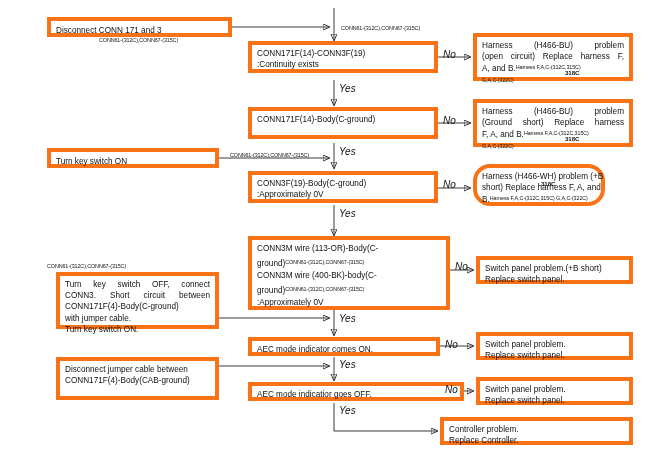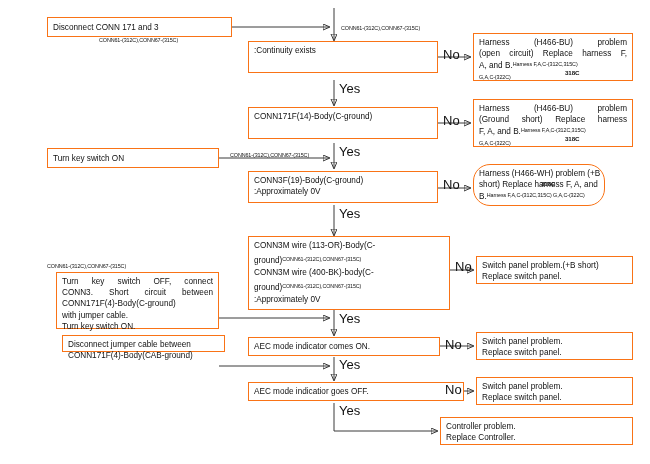--- a/index.html
+++ b/index.html
@@ -8,42 +8,43 @@
     background:#ffffff;
     font-family:"Liberation Sans", sans-serif;
     color:#1a1a1a;
     position:relative;
     overflow:hidden;
     -webkit-font-smoothing:antialiased;
   }
   #canvas{position:absolute;left:0;top:0;width:650px;height:464px;}
   .box{
     position:absolute;
-    border:1px solid #f97316;
+    border:4px solid #f97316;
     background:#ffffff;
     box-sizing:border-box;
     font-size:8.2px;
     line-height:11.2px;
     padding:3px 5px;
     color:#111;
   }
   .box .ln{display:block;white-space:nowrap;}
   .box.just{text-align:justify;}
   .box.just .ln{
     text-align:justify;
     text-align-last:justify;
     white-space:normal;
   }
   .box.just .ln.last{text-align-last:left;}
   .lbl{
     position:absolute;
-    font-size:13px;
+    font-size:10px;
     line-height:9px;
     color:#111;
     white-space:nowrap;
+    font-style:italic;
   }
   .ann{
     position:absolute;
     font-size:5.4px;
     line-height:6.2px;
     color:#111;
     white-space:nowrap;
     font-family:"Liberation Sans", sans-serif;
     letter-spacing:-0.1px;
   }
@@ -117,27 +118,28 @@
 
   <div class="ann" style="left:47px;top:263px;">CONN61-(312C),CONN67-(315C)</div>
   <div class="box just" style="left:56px;top:272px;width:163px;height:57px;">
     <span class="ln">Turn key switch OFF, connect</span>
     <span class="ln">CONN3. Short circuit between</span>
     <span class="ln last">CONN171F(4)-Body(C-ground)</span>
     <span class="ln last">with jumper cable.</span>
     <span class="ln last">Turn key switch ON.</span>
   </div>
 
-  <div class="box" style="left:56px;top:335px;width:163px;height:17px;margin-left:6px;">
+  <div class="box" style="left:56px;top:357px;width:163px;height:43px;">
     <span class="ln">Disconnect jumper cable between</span>
     <span class="ln">CONN171F(4)-Body(CAB-ground)</span>
   </div>
 
   <div class="ann" style="left:341px;top:25px;">CONN61-(312C),CONN67-(315C)</div>
   <div class="box" style="left:248px;top:41px;width:190px;height:32px;">
+    <span class="ln">CONN171F(14)-CONN3F(19)</span>
     <span class="ln">:Continuity exists</span>
   </div>
   <div class="lbl" style="left:443px;top:50px;">No</div>
   <div class="lbl" style="left:339px;top:84px;">Yes</div>
 
   <div class="box" style="left:248px;top:107px;width:190px;height:32px;">
     <span class="ln">CONN171F(14)-Body(C-ground)</span>
   </div>
   <div class="lbl" style="left:443px;top:116px;">No</div>
   <div class="lbl" style="left:339px;top:147px;">Yes</div>

